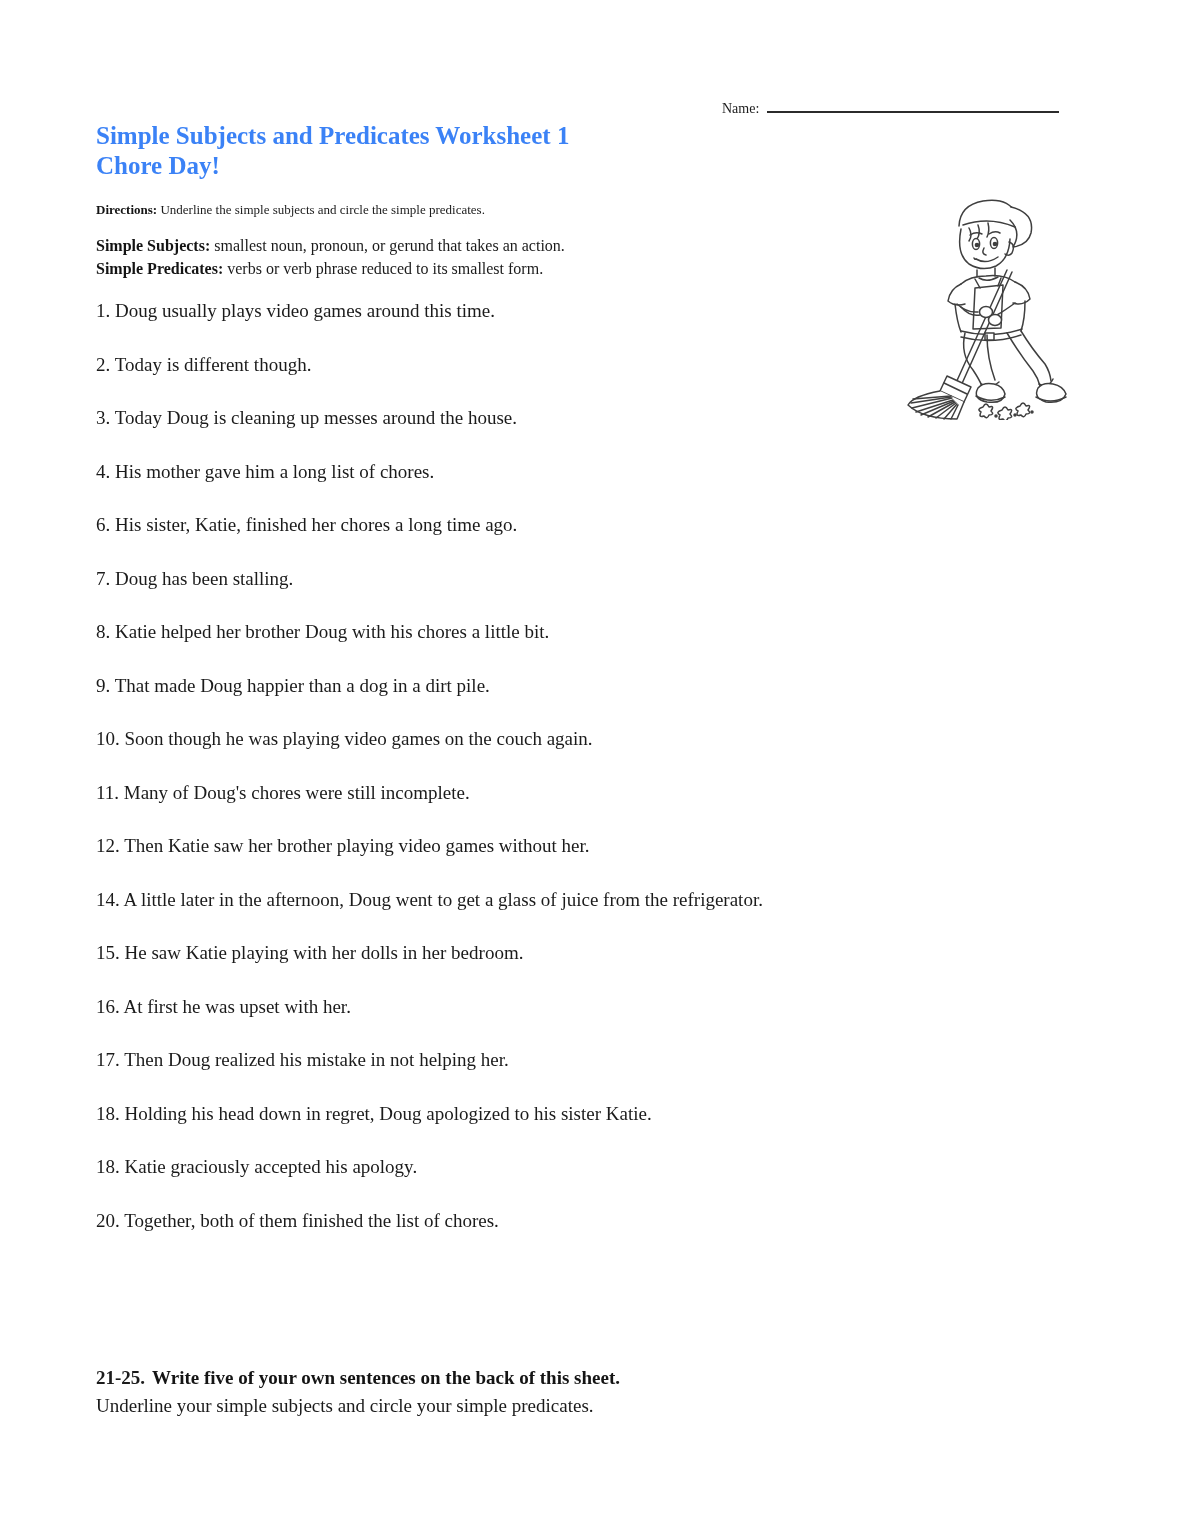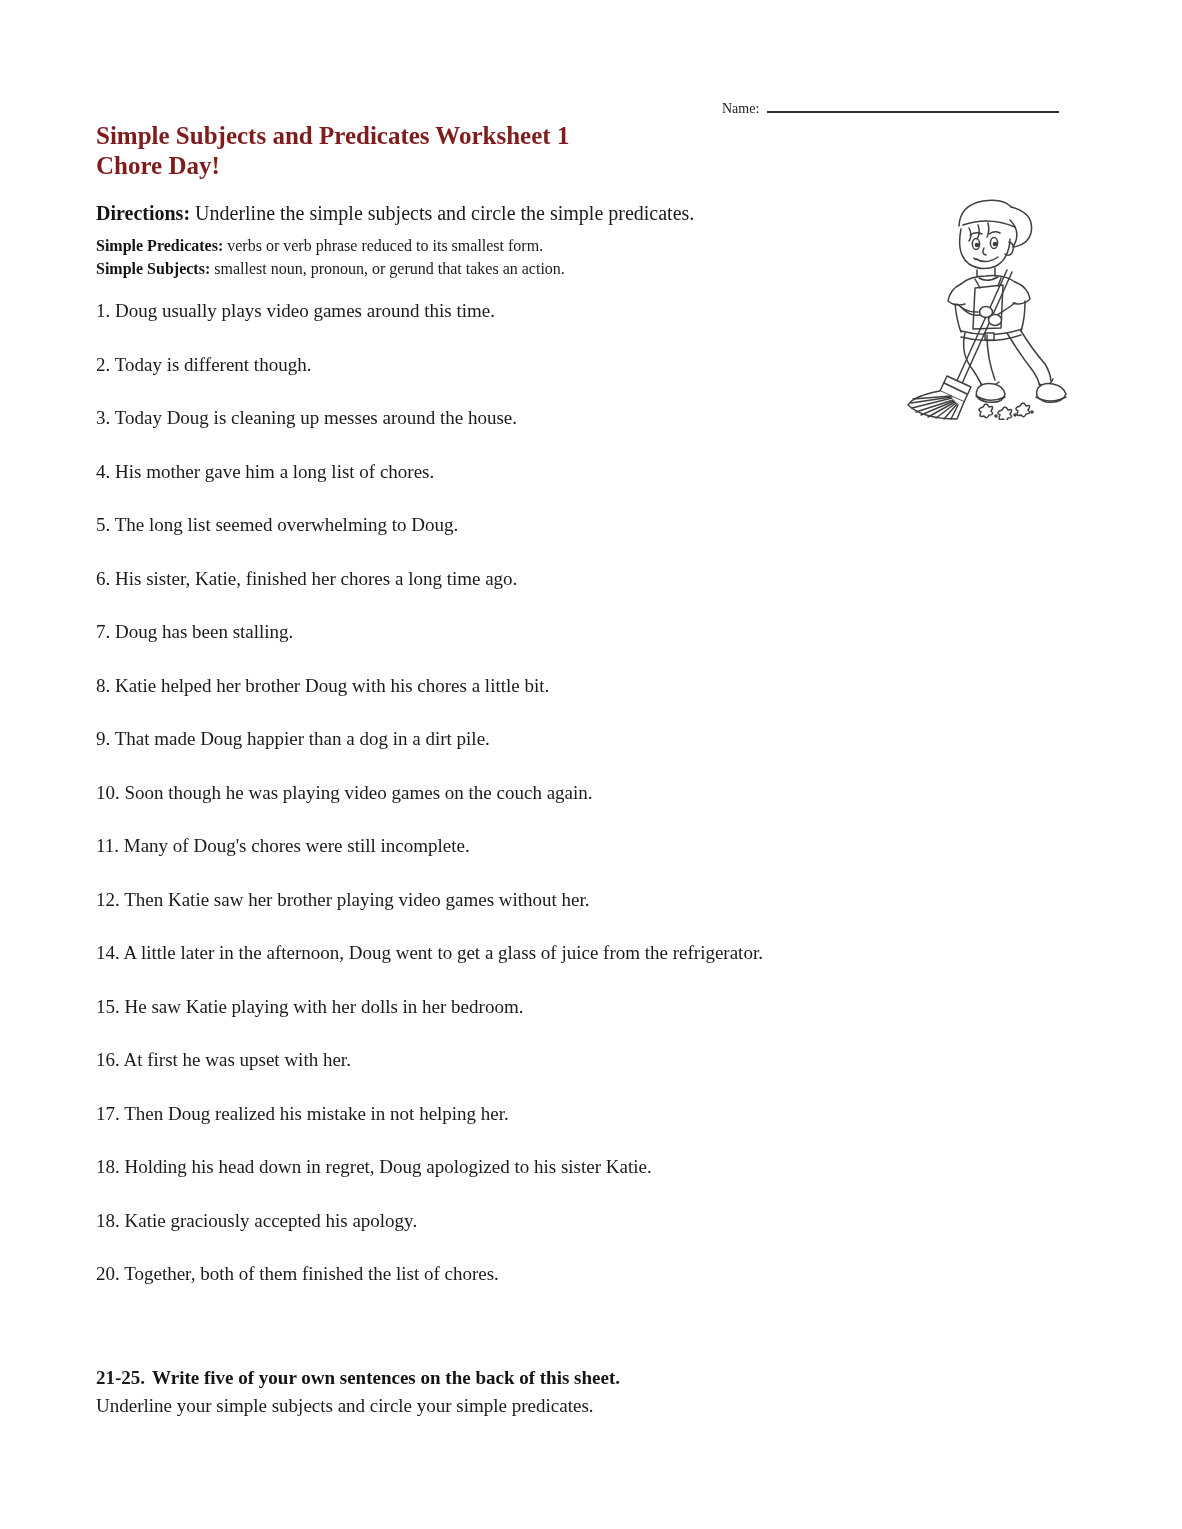--- a/index.html
+++ b/index.html
@@ -26,27 +26,27 @@
     margin-left: 8px;
     border-bottom: 2px solid #2b2b2b;
   }
   .title {
     position: absolute;
     left: 96px;
     top: 121px;
     font-size: 25px;
     font-weight: bold;
     line-height: 30px;
-    color: #7f1d1d;
+    color: #3b82f6;
   }
   .directions {
     position: absolute;
     left: 96px;
     top: 202px;
-    font-size: 20px;
+    font-size: 13px;
     margin: 0;
   }
   .defs {
     position: absolute;
     left: 96px;
     top: 234px;
     font-size: 16px;
     line-height: 23px;
   }
   .defs p { margin: 0; }
@@ -94,26 +94,26 @@
     <div>Chore Day!</div>
   </div>
 
   <p class="directions">
     <b>Directions:</b>
     <span>Underline the simple subjects and circle the simple predicates.</span>
   </p>
 
   <div class="defs">
     <p>
+      <b>Simple Subjects:</b>
+      <span>smallest noun, pronoun, or gerund that takes an action.</span>
+    </p>
+    <p>
       <b>Simple Predicates:</b>
       <span>verbs or verb phrase reduced to its smallest form.</span>
-    </p>
-    <p>
-      <b>Simple Subjects:</b>
-      <span>smallest noun, pronoun, or gerund that takes an action.</span>
     </p>
   </div>
 
   <div class="illustration">
     <svg viewBox="0 0 178 228" fill="none" stroke="#3f3f3f" stroke-width="1.5" stroke-linecap="round" stroke-linejoin="round" aria-hidden="true">
 
       <path d="M104 78 L52 193"></path>
       <path d="M109 80 L57 196"></path>
 
       <path d="M44 184 L68 195 L61 210 L37 199 Z" fill="#ffffff"></path>
@@ -199,21 +199,20 @@
   <div class="sentences">
 
       <p><span>1.</span> <span>Doug usually plays video games around this time.</span></p>
 
       <p><span>2.</span> <span>Today is different though.</span></p>
 
       <p><span>3.</span> <span>Today Doug is cleaning up messes around the house.</span></p>
 
       <p><span>4.</span> <span>His mother gave him a long list of chores.</span></p>
 
-      <p><span>5.</span> <span>The long list seemed overwhelming to Doug.</span></p>
 
       <p><span>6.</span> <span>His sister, Katie, finished her chores a long time ago.</span></p>
 
       <p><span>7.</span> <span>Doug has been stalling.</span></p>
 
       <p><span>8.</span> <span>Katie helped her brother Doug with his chores a little bit.</span></p>
 
       <p><span>9.</span> <span>That made Doug happier than a dog in a dirt pile.</span></p>
 
       <p><span>10.</span> <span>Soon though he was playing video games on the couch again.</span></p>

